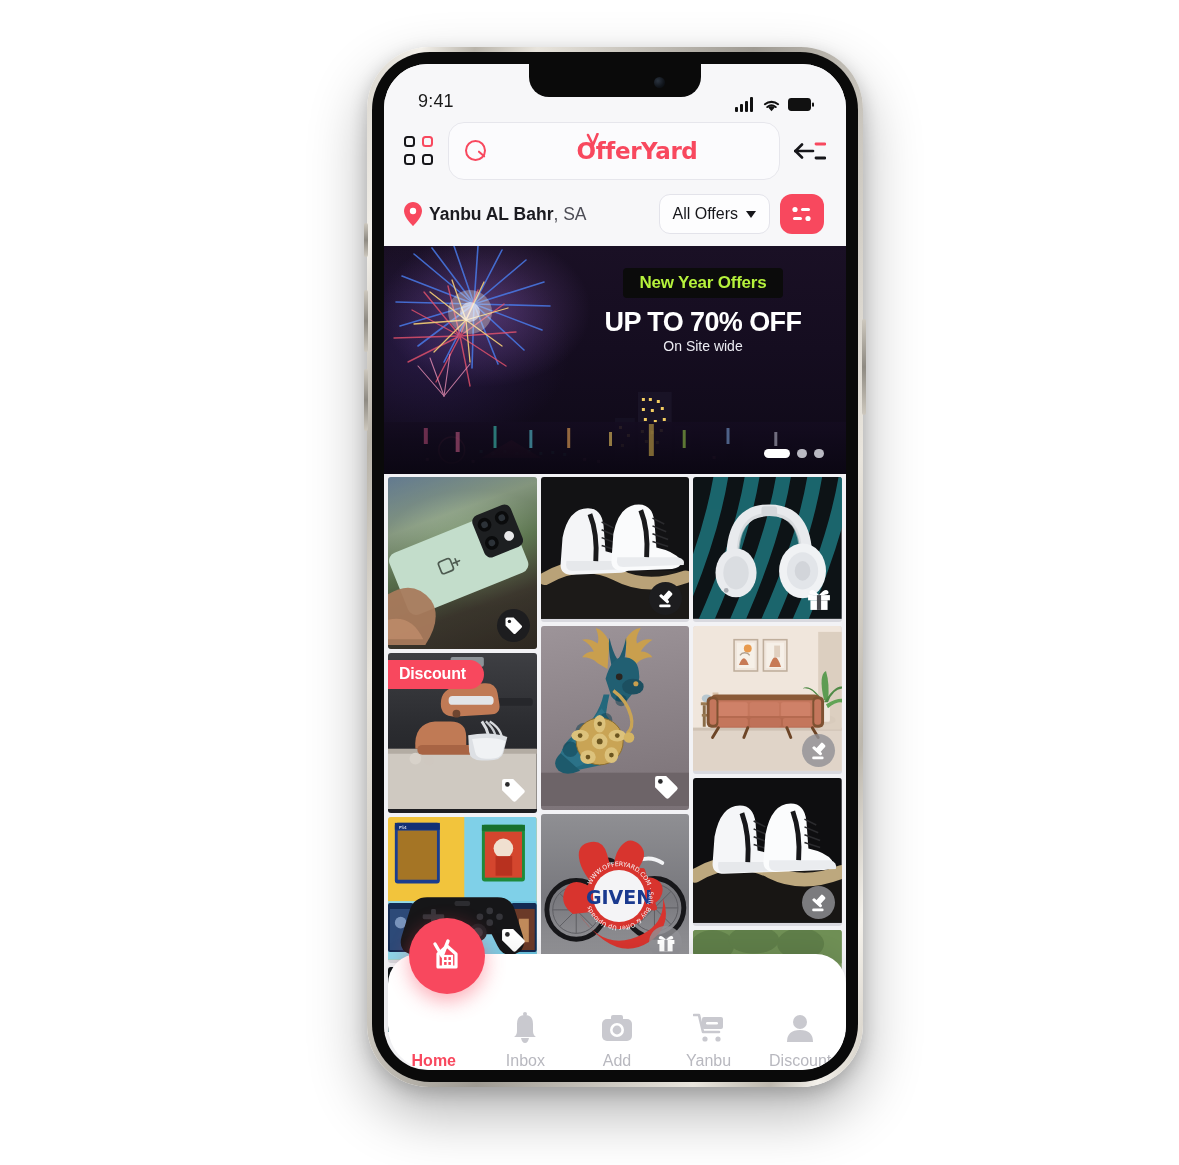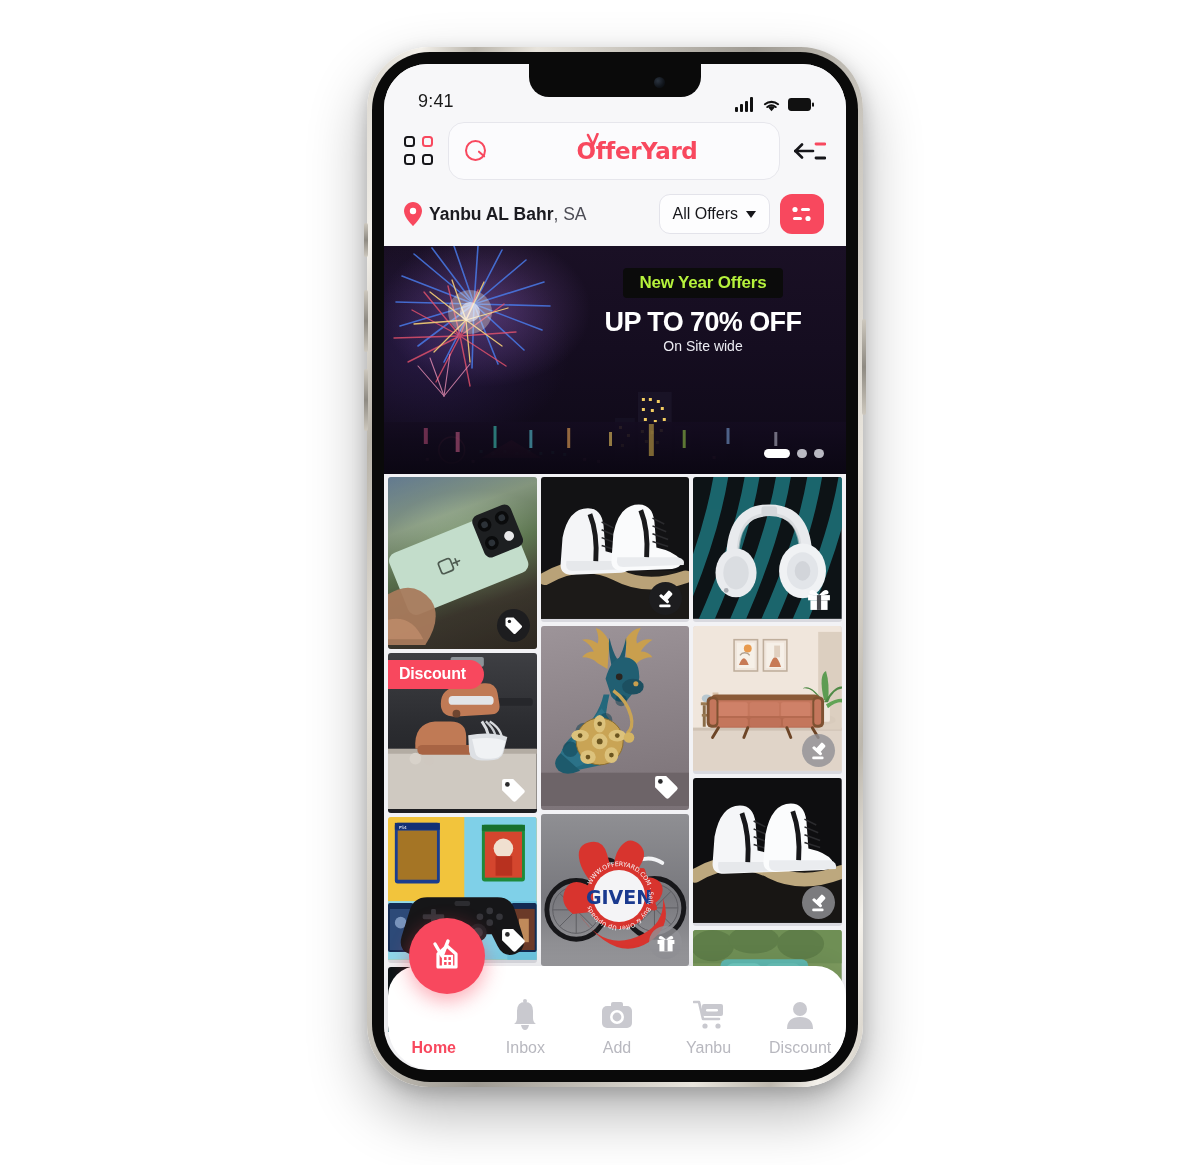--- a/index.html
+++ b/index.html
@@ -186,24 +186,24 @@
     border-radius:0 22px 22px 0;
     letter-spacing:-.2px;
   }
   .given {
     position:absolute; left:50%; top:50%; transform:translate(-50%,-50%);
     width:120px; height:120px; z-index:4;
   }
 
   
   .bottomnav {
-    position:absolute; left:4px; right:0; bottom:0; height:104px;
+    position:absolute; left:4px; right:0; bottom:0; height:116px;
     background:#ffffff;
     border-radius:30px 30px 44px 44px;
-    display:flex; align-items:center; justify-content:space-around;
+    display:flex; align-items:flex-end; justify-content:space-around;
     padding-top:17px;
     z-index:20;
     box-shadow:0 -4px 22px rgba(0,0,0,.07);
   }
   .nav-item { width:86px; text-align:center; cursor:pointer; position:relative; }
   .nav-ico { height:38px; display:flex; align-items:center; justify-content:center; }
   .nav-lbl { font-size:16px; color:#b8b8bf; margin-top:5px; font-weight:500; }
   .nav-item.active .nav-lbl { color:#f8485e; font-weight:800; }
 
   .fab {

